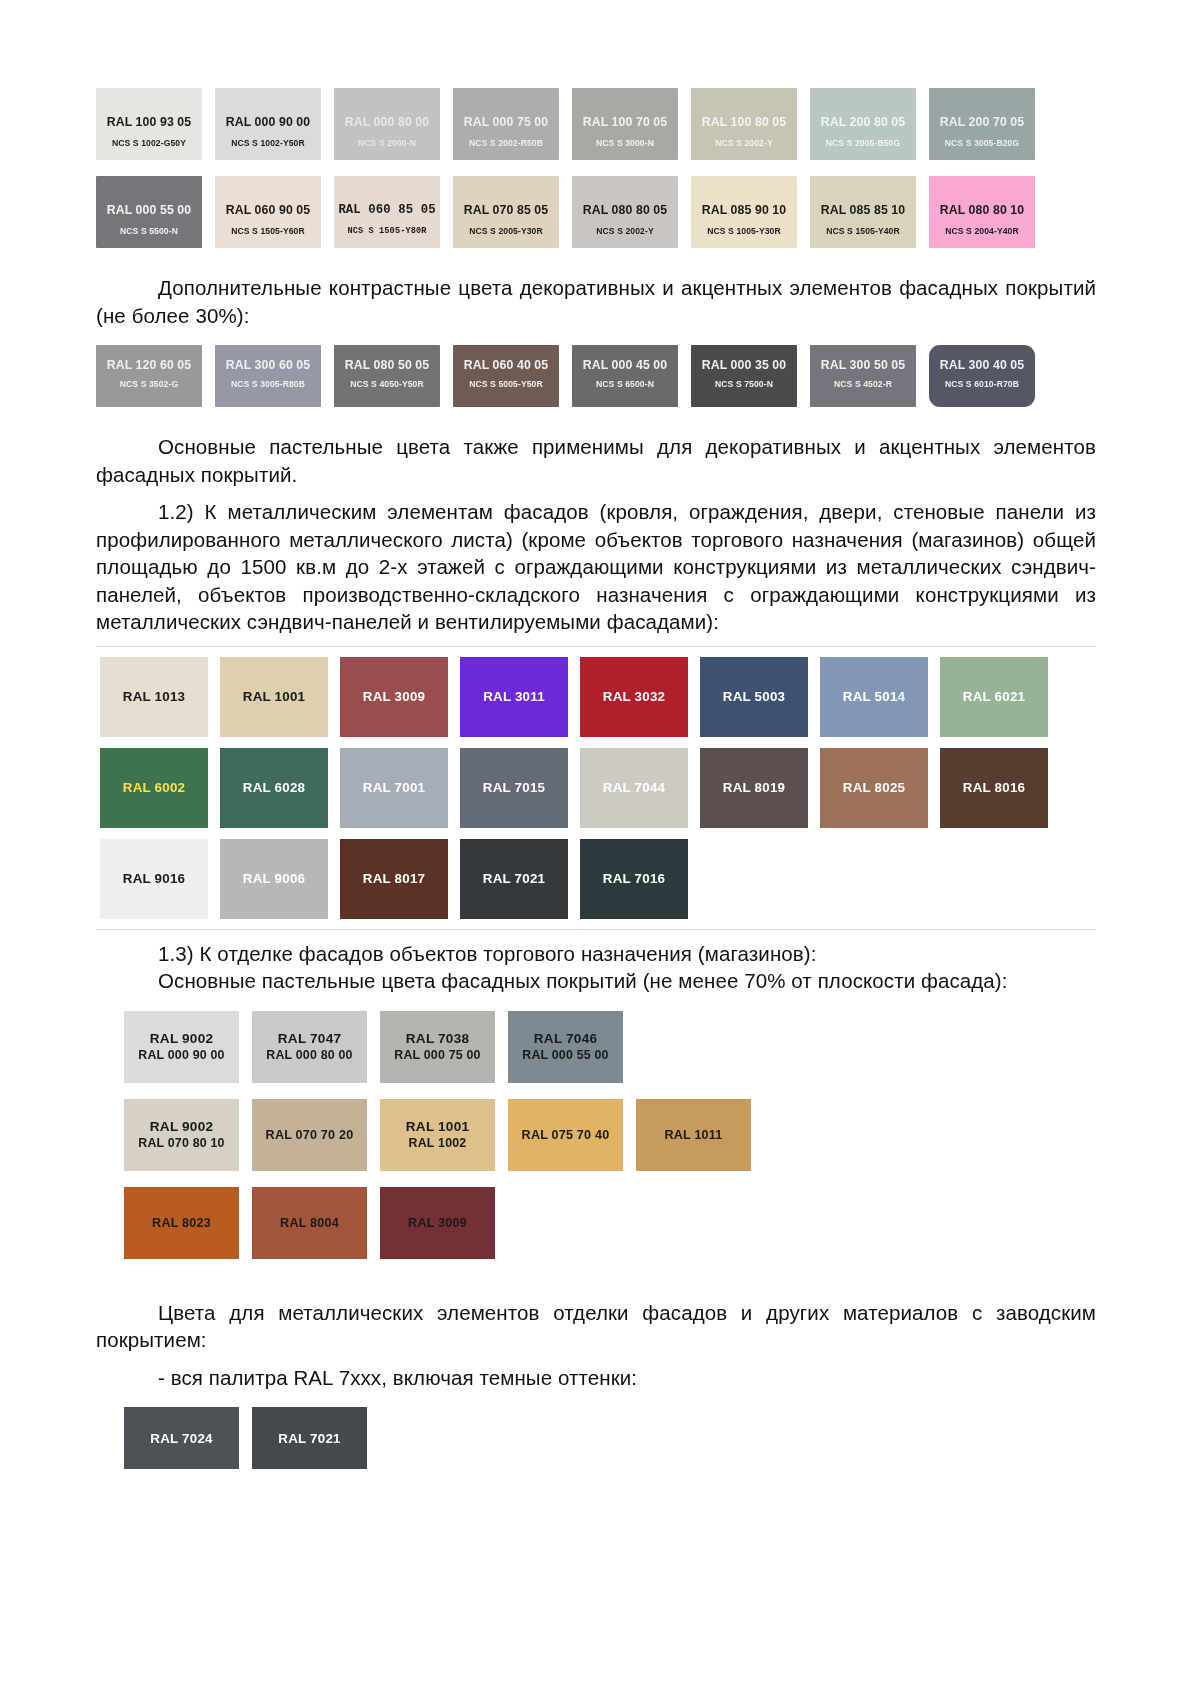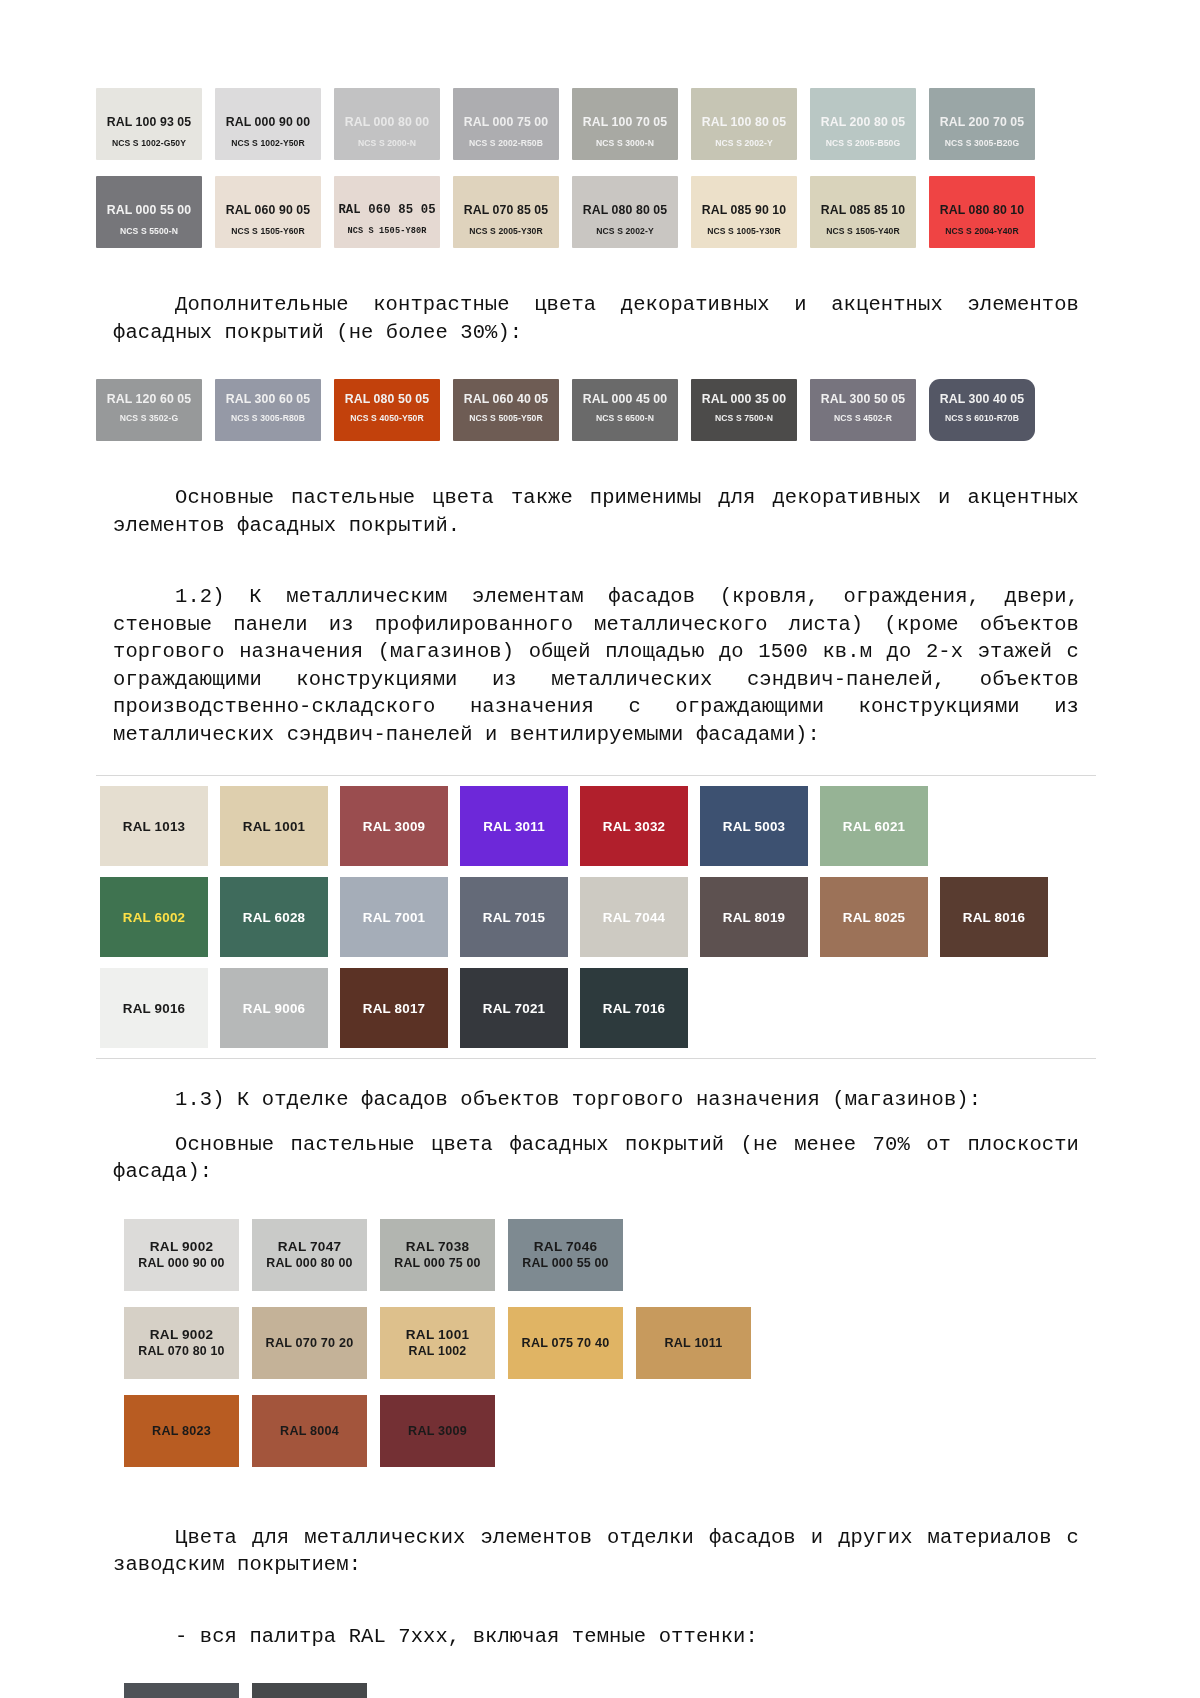--- a/index.html
+++ b/index.html
@@ -18,26 +18,26 @@
   }
   .content{
     position:absolute;
     left:96px;
     top:88px;
     width:1000px;
   }
 
   
   .para{
-    font-family:Liberation Mono, monospace;
+    font-family:Liberation Sans, sans-serif;
     font-size:20.5px;
     line-height:27.5px;
     text-align:justify;
     color:#111;
-    margin:17px;
+    margin:0;
     letter-spacing:.1px;
   }
   .para.indent{ text-indent:62px; }
   .para.j{ text-align:justify; text-align-last:left; }
   .gap-s{ height:10px; }
   .gap-m{ height:16px; }
   .gap-l{ height:26px; }
   .gap-xl{ height:40px; }
 
   
@@ -219,42 +219,42 @@
           <div class="t2">NCS S 2002-Y</div>
         </div>
         <div class="sw sw-ncs" style="background: rgb(236, 224, 201); color: rgb(26, 26, 26);">
           <div class="t1">RAL 085 90 10</div>
           <div class="t2">NCS S 1005-Y30R</div>
         </div>
         <div class="sw sw-ncs" style="background: rgb(217, 211, 187); color: rgb(26, 26, 26);">
           <div class="t1">RAL 085 85 10</div>
           <div class="t2">NCS S 1505-Y40R</div>
         </div>
-        <div class="sw sw-ncs" style="background: #ef4444; color: rgb(26, 26, 26);">
+        <div class="sw sw-ncs" style="background: #f9a8d4; color: rgb(26, 26, 26);">
           <div class="t1">RAL 080 80 10</div>
           <div class="t2">NCS S 2004-Y40R</div>
         </div>
       </div>
 
     <div class="gap-l"></div>
 
     <p class="para indent j">Дополнительные контрастные цвета декоративных и акцентных элементов фасадных покрытий (не более 30%):</p>
 
     <div class="gap-m"></div>
 
     <div class="row" id="contrast-row">
         <div class="sw sw-ncs short" style="background: rgb(151, 153, 154); color: rgb(240, 240, 240);">
           <div class="t1">RAL 120 60 05</div>
           <div class="t2">NCS S 3502-G</div>
         </div>
         <div class="sw sw-ncs short" style="background: rgb(149, 153, 166); color: rgb(240, 240, 240);">
           <div class="t1">RAL 300 60 05</div>
           <div class="t2">NCS S 3005-R80B</div>
         </div>
-        <div class="sw sw-ncs short" style="background: #c2410c; color: rgb(240, 240, 240);">
+        <div class="sw sw-ncs short" style="background: #737373; color: rgb(240, 240, 240);">
           <div class="t1">RAL 080 50 05</div>
           <div class="t2">NCS S 4050-Y50R</div>
         </div>
         <div class="sw sw-ncs short" style="background: rgb(110, 92, 84); color: rgb(240, 240, 240);">
           <div class="t1">RAL 060 40 05</div>
           <div class="t2">NCS S 5005-Y50R</div>
         </div>
         <div class="sw sw-ncs short" style="background: rgb(106, 106, 106); color: rgb(240, 240, 240);">
           <div class="t1">RAL 000 45 00</div>
           <div class="t2">NCS S 6500-N</div>
@@ -284,20 +284,21 @@
     <div class="gap-s"></div>
 
     <div class="ral-block">
       <div class="ral-row" id="ral-row-1">
           <div class="sw-ral" style="background: rgb(229, 222, 208); color: rgb(26, 26, 26);">RAL 1013</div>
           <div class="sw-ral" style="background: rgb(222, 207, 174); color: rgb(26, 26, 26);">RAL 1001</div>
           <div class="sw-ral" style="background: rgb(154, 77, 79); color: rgb(255, 255, 255);">RAL 3009</div>
           <div class="sw-ral" style="background: #6d28d9; color: rgb(255, 255, 255);">RAL 3011</div>
           <div class="sw-ral" style="background: rgb(177, 31, 44); color: rgb(255, 255, 255);">RAL 3032</div>
           <div class="sw-ral" style="background: rgb(61, 81, 113); color: rgb(255, 255, 255);">RAL 5003</div>
+          <div class="sw-ral" style="background: rgb(131, 151, 182); color: rgb(255, 255, 255);">RAL 5014</div>
           <div class="sw-ral" style="background: rgb(150, 179, 149); color: rgb(255, 255, 255);">RAL 6021</div>
         </div>
       <div class="ral-row" id="ral-row-2">
           <div class="sw-ral" style="background: rgb(63, 115, 80); color: #fde047;">RAL 6002</div>
           <div class="sw-ral" style="background: rgb(63, 107, 92); color: rgb(255, 255, 255);">RAL 6028</div>
           <div class="sw-ral" style="background: rgb(165, 173, 184); color: rgb(255, 255, 255);">RAL 7001</div>
           <div class="sw-ral" style="background: rgb(100, 106, 120); color: rgb(255, 255, 255);">RAL 7015</div>
           <div class="sw-ral" style="background: rgb(205, 202, 194); color: rgb(255, 255, 255);">RAL 7044</div>
           <div class="sw-ral" style="background: rgb(93, 81, 80); color: rgb(255, 255, 255);">RAL 8019</div>
           <div class="sw-ral" style="background: rgb(156, 114, 88); color: rgb(255, 255, 255);">RAL 8025</div>

